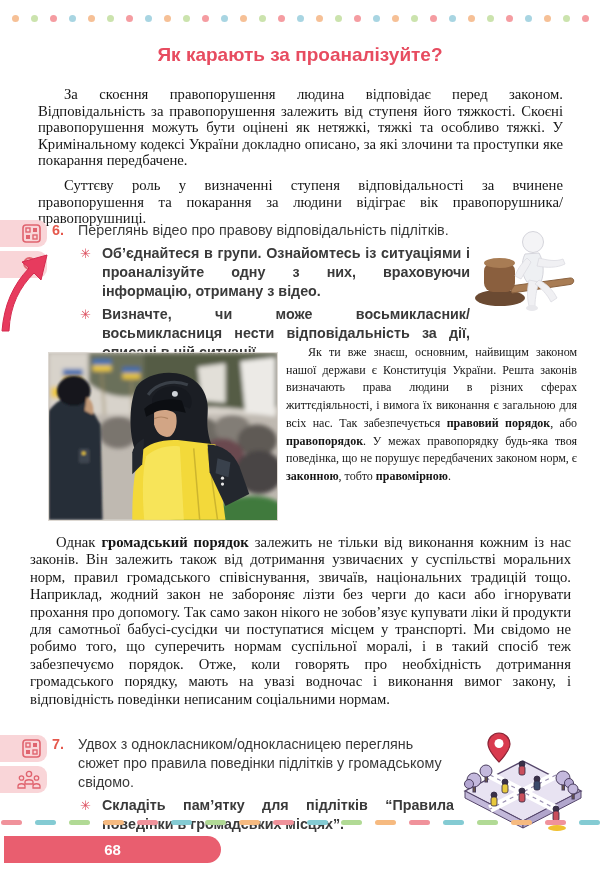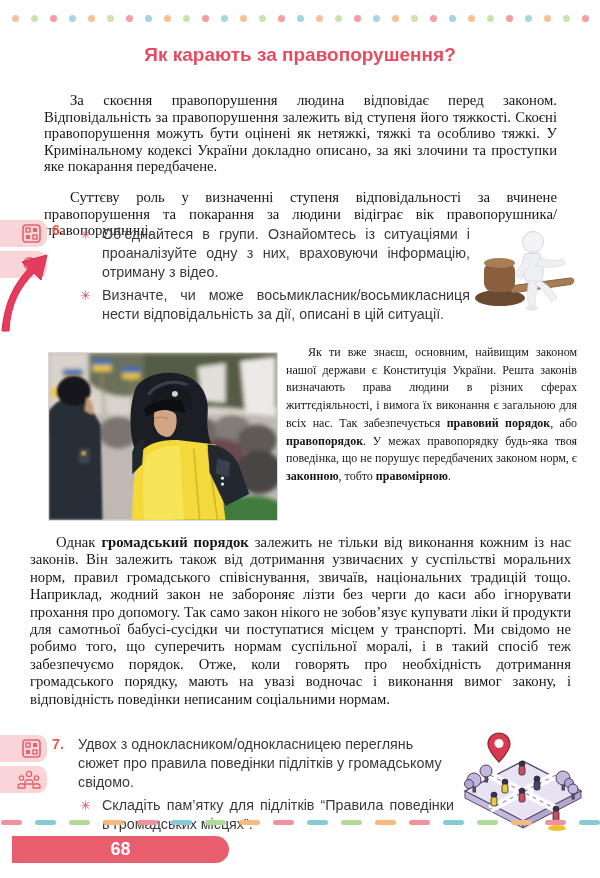--- a/index.html
+++ b/index.html
@@ -13,55 +13,55 @@
   
   .heading { position:absolute; left:0; width:100%; text-align:center; margin:0;
              font-family:"Liberation Sans", sans-serif; font-weight:bold; font-size:19px;
              color:var(--accent-heading,#e74c60); }
   .h1 { top:44px; }
   .h2 { top:316px; }
 
   
   .bodytext { text-align:justify; color:var(--body-text,#161616); margin:0; }
   .p12 { position:absolute; top:78px; left:30px; width:541px; font-size:14.7px; line-height:16.6px; }
-  .p12 p { margin:14px; text-indent:26px; text-align:justify; }
+  .p12 p { margin:8px; text-indent:26px; text-align:justify; }
   .p3 { position:absolute; top:344px; left:286px; width:291px; font-size:12px; line-height:17.7px; text-indent:22px; }
   .p4 { position:absolute; top:534px; left:30px; width:541px; font-size:14.7px; line-height:17.4px; text-indent:26px; }
   .bodytext b { font-weight:bold; }
 
   
   .task { position:absolute; display:flex; font-family:"Liberation Sans", sans-serif;
           font-size:14.3px; line-height:19px; color:var(--task-text,#3a3a3a); }
   .task6 { top:221px; left:52px; width:418px; }
   .task7 { top:735px; left:52px; width:402px; }
   .task-num { color:var(--task-number,#e5584c); font-weight:bold; width:26px; flex:none; }
   .task-text { margin-bottom:2px; }
   .bullet { display:flex; margin-top:4px; }
   .bullet-mark { color:var(--bullet,#dc4f5f); width:22px; flex:none; font-size:13px; padding-left:2px; }
-  .bullet-body { flex:1; text-align:justify; }
+  .bullet-body { flex:1; text-align:justify;font-weight:bold; }
 
   
   .band { position:absolute; left:0; width:47px; height:27px; background:var(--band-pink,#f9d5d8);
           border-radius:0 9px 9px 0; display:flex; align-items:center; justify-content:flex-end;
           padding-right:6px; box-sizing:border-box; }
   .band-qr6 { top:220px; } .band-search6 { top:251px; }
   .band-qr7 { top:735px; } .band-people7 { top:766px; }
   .arrow-svg { position:absolute; left:0; top:249px; z-index:3; }
 
   
   .gavel-illo { position:absolute; left:470px; top:226px; }
   .photo { position:absolute; left:48px; top:352px; width:230px; height:169px; border:1px solid #ddd8d2; box-sizing:border-box; }
   .park-illo { position:absolute; left:458px; top:731px; }
 
   
   .dashes { position:absolute; top:820px; left:0; right:0; display:flex; gap:13px; justify-content:center; overflow:hidden; }
   .dash { width:21px; height:5px; border-radius:2.5px; flex:none; }
-  .badge { position:absolute; top:836px; left:12px; width:217px; height:27px;
+  .badge { position:absolute; top:836px; left:4px; width:217px; height:27px;
            background:var(--badge-bg,#e95e6f); border-radius:0 14px 14px 0;
-           color:#fff; font-family:"Liberation Sans", sans-serif; font-weight:bold; font-size:18px;
+           color:#fff; font-family:"Liberation Sans", sans-serif; font-weight:bold; font-size:15px;
            display:flex; align-items:center; justify-content:center; }
   .chapter { position:absolute; top:842px; left:284px; font-family:"Liberation Sans", sans-serif;
              font-style:italic; font-weight:600; font-size:14.5px; color:var(--footer-text,#2d3342); }
 </style>
 </head>
 <body>
 
 <div class="page">
 
   <div class="dots">
@@ -91,21 +91,21 @@
       <span class="dot" style="background: rgb(168, 213, 226);"></span>
       <span class="dot" style="background: rgb(246, 192, 150);"></span>
       <span class="dot" style="background: rgb(203, 227, 173);"></span>
       <span class="dot" style="background: rgb(245, 156, 161);"></span>
       <span class="dot" style="background: rgb(168, 213, 226);"></span>
       <span class="dot" style="background: rgb(246, 192, 150);"></span>
       <span class="dot" style="background: rgb(203, 227, 173);"></span>
       <span class="dot" style="background: rgb(245, 156, 161);"></span>
     </div>
 
-  <h1 class="heading h1">Як карають за правопорушення?</h1>
+  <h1 class="heading h1">Як карають за проаналізуйте?</h1>
 
   <div class="p12">
     <p class="bodytext">За скоєння правопорушення людина відповідає перед законом. Відповідальність за правопорушення залежить від ступеня його тяжкості. Скоєні правопорушення можуть бути оцінені як нетяжкі, тяжкі та особливо тяжкі. У Кримінальному кодексі України докладно описано, за які злочини та проступки яке покарання передбачене.</p>
     <p class="bodytext">Суттєву роль у визначенні ступеня відповідальності за вчинене правопорушення та покарання за людини відіграє вік правопорушника/правопорушниці.</p>
   </div>
 
   <div class="band band-qr6">
     <svg width="19" height="19" viewBox="0 0 19 19">
       <rect x="1" y="1" width="17" height="17" rx="3" fill="none" stroke="#e0646f" stroke-width="1.6"></rect>
       <rect x="4" y="4" width="4" height="4" fill="none" stroke="#e0646f" stroke-width="1.4"></rect>
@@ -121,20 +121,21 @@
       <circle cx="8.5" cy="8.5" r="2" fill="#e0646f"></circle>
     </svg>
   </div>
   <svg class="arrow-svg" width="52" height="84" viewBox="0 0 52 84">
     <path d="M2,82 C4,56 13,36 29,19 L22,13 L47,6 L41,31 L34,24 C20,38 10,56 9,82 Z" fill="#e73b5e" stroke="#d42a4e" stroke-width="1"></path>
   </svg>
 
   <div class="task task6">
     <span class="task-num">6.</span>
     <div>
+      <div class="task-text">Переглянь відео про правову відповідальність підлітків.</div>
       <div class="bullet">
         <span class="bullet-mark">✳</span>
         <div class="bullet-body">Об’єднайтеся в групи. Ознайомтесь із ситуаціями і проаналізуйте одну з них, враховуючи інформацію, отриману з відео.</div>
       </div>
       <div class="bullet">
         <span class="bullet-mark">✳</span>
         <div class="bullet-body">Визначте, чи може восьмикласник/восьмикласниця нести відповідальність за дії, описані в цій ситуації.</div>
       </div>
     </div>
   </div>

